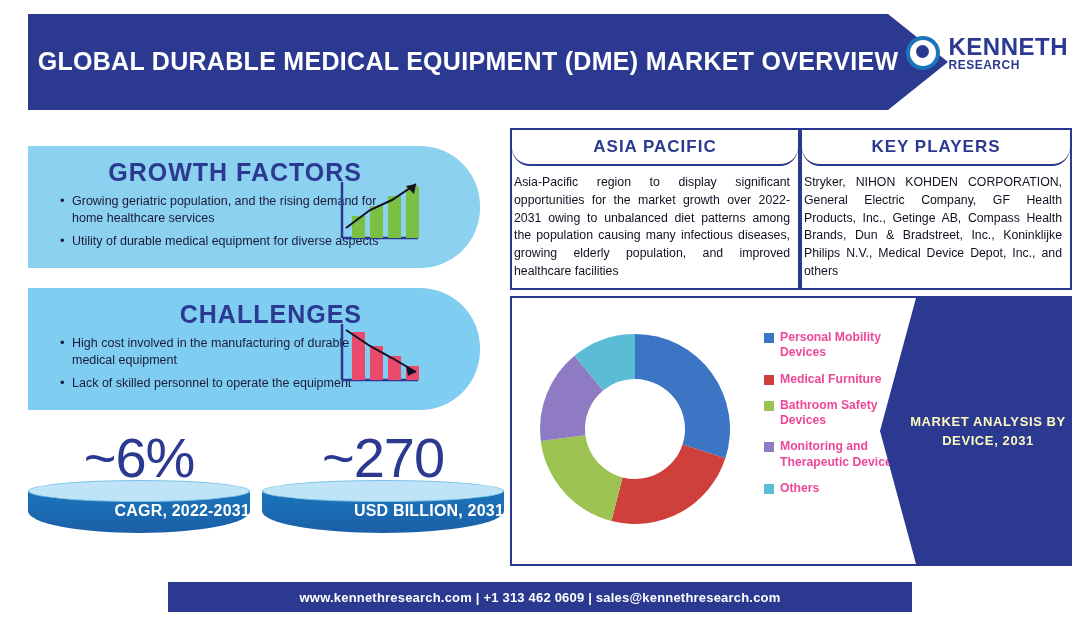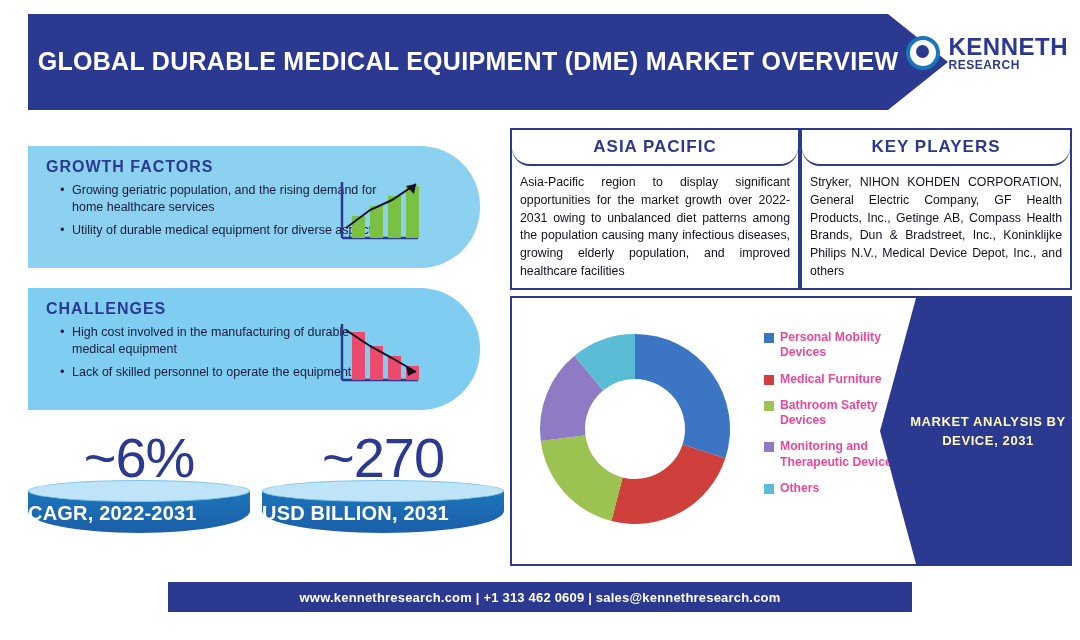--- a/index.html
+++ b/index.html
@@ -92,24 +92,24 @@
     background: #8fd3f4;
     border-radius: 0 60px 60px 0;
     left: 28px;
     padding: 10px 18px 12px 18px;
     box-sizing: border-box;
   }
   .pill.growth { top: 146px; width: 452px; height: 122px; background: #8cd1f0; }
   .pill.challenges { top: 288px; width: 452px; height: 122px; background: #7fcdf0; }
   .pill-title {
     color: #2b3990;
-    font-size: 16px;
+    font-size: 25px;
     font-weight: bold;
     letter-spacing: 1px;
-    text-align: left;
+    text-align: right;
     margin: 2px 0 6px 0;
     padding-right: 100px;
   }
   .pill ul {
     margin: 0;
     padding: 0 0 0 16px;
     list-style: none;
     width: 330px;
   }
   .pill ul li {
@@ -171,23 +171,23 @@
     width: 100%;
     height: 42px;
     background: linear-gradient(#1b75bb, #1b5fa8);
     border-radius: 0 0 50% 50% / 0 0 22px 22px;
   }
   .cyl .label {
     position: absolute;
     left: 0;
     top: 22px;
     width: 100%;
-    text-align: left;
+    text-align: right;
     color: #ffffff;
-    font-size: 20px;
+    font-size: 16px;
     font-weight: bold;
     letter-spacing: 0.2px;
   }
   #stat-cagr { left: 28px; top: 430px; width: 222px; }
   #stat-value { left: 262px; top: 430px; width: 242px; }
 
   
   .box {
     position: absolute;
     border: 2px solid #2b3990;
@@ -202,21 +202,21 @@
     display: flex;
     align-items: center;
     justify-content: center;
     color: #2b3990;
     font-size: 17px;
     font-weight: bold;
     letter-spacing: 1px;
     border-radius: 18px;
   }
   .box-body {
-    padding: 8px 8px 6px 8px;
+    padding: 8px 8px 6px 2px;
     font-size: 12.3px;
     line-height: 1.45;
     color: #111122;
     text-align: justify;
     text-justify: inter-word;
   }
 
   
   #chart-panel {
     position: absolute;

